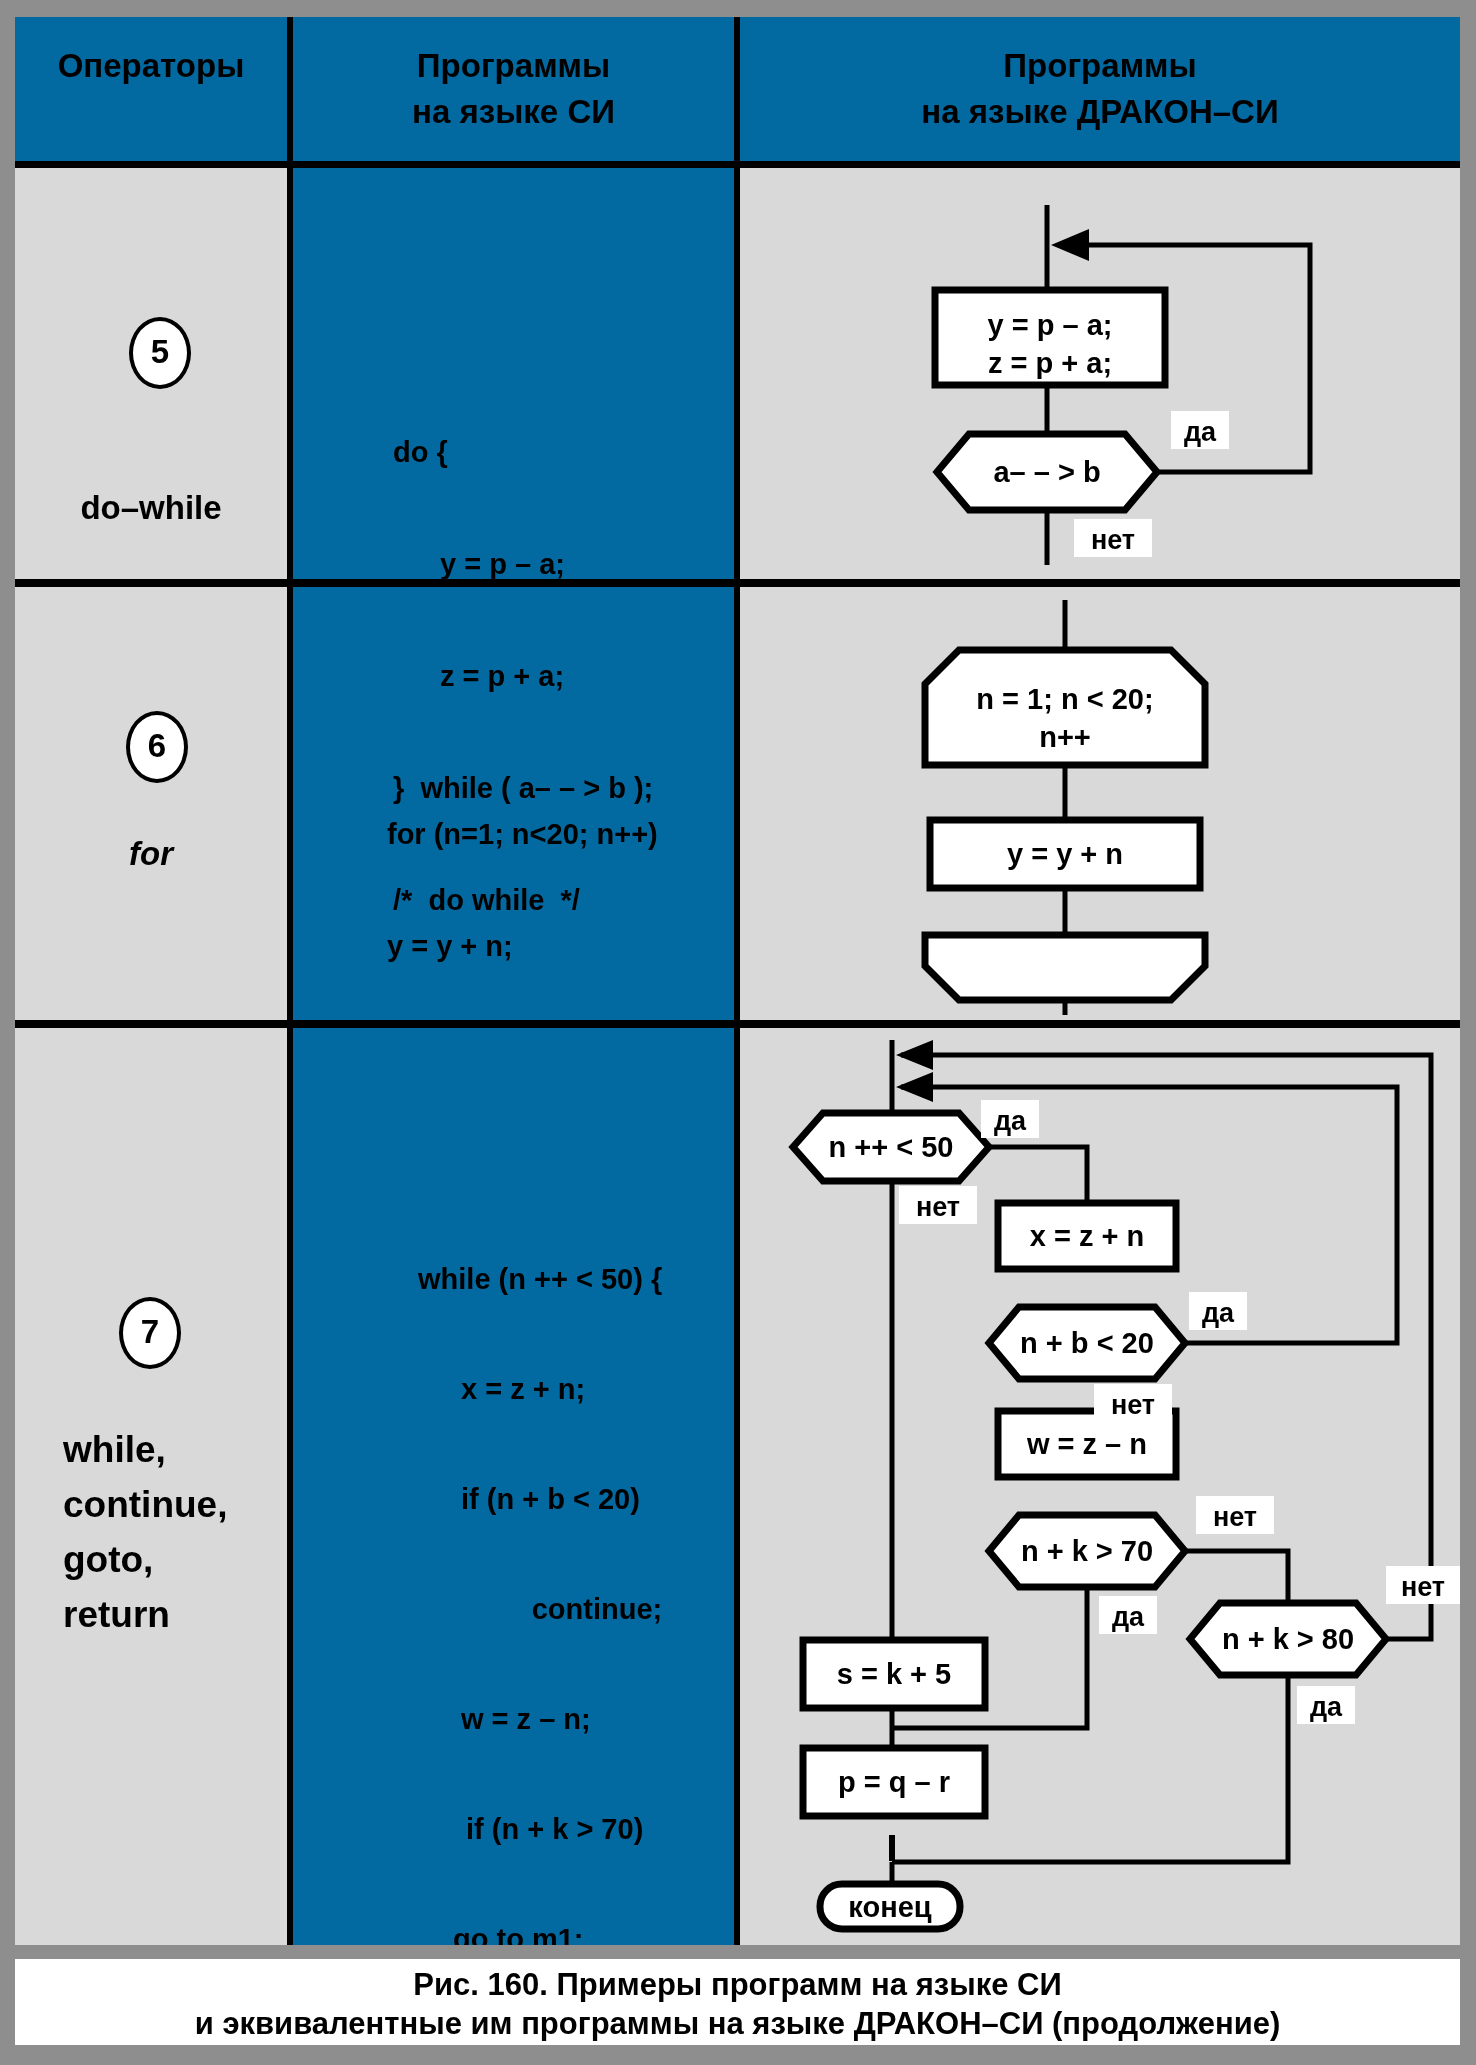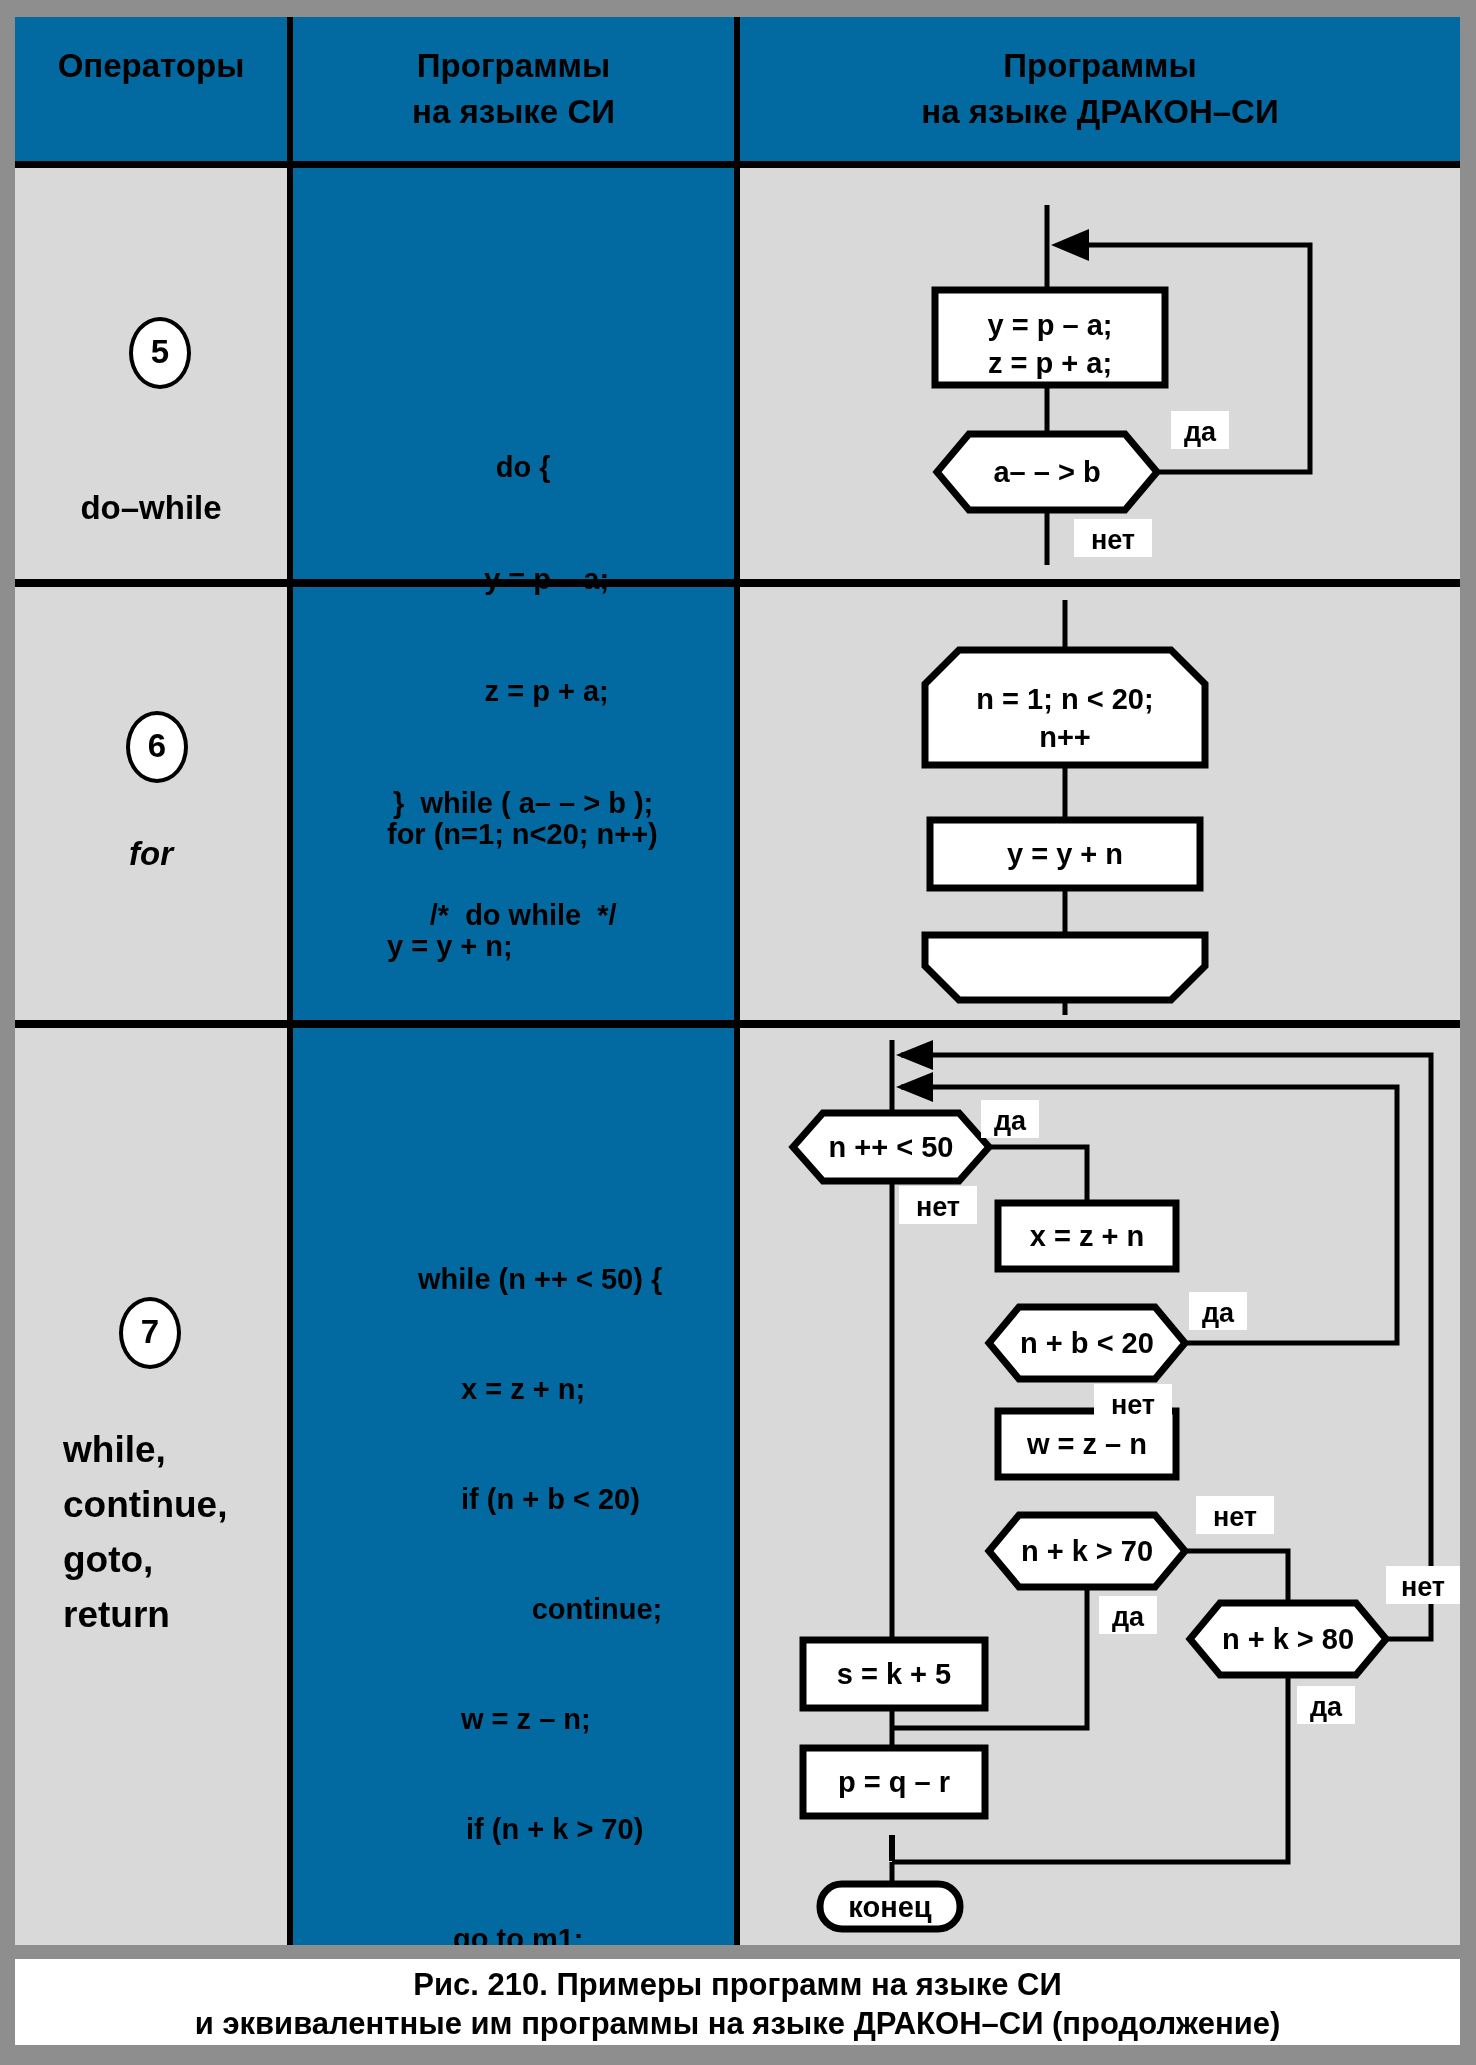--- a/index.html
+++ b/index.html
@@ -64,21 +64,21 @@
     <div>на языке СИ</div>
   </div>
   <div class="hdr" style="left:725px;width:720px;">
     <div>Программы</div>
     <div>на языке ДРАКОН–СИ</div>
   </div>
 
   <div class="circle" style="left:114px;top:300px;">5</div>
   <div class="opname" style="top:472px;">do–while</div>
 
-  <div class="code" style="left:363px;top:361px;text-align:center;">
+  <div class="code" style="left:363px;top:346px;">
     <div style="margin-left:15px;">do {</div>
     <div style="margin-left:62px;">y = p – a;</div>
     <div style="margin-left:62px;">z = p + a;</div>
     <div style="margin-left:15px;">}  while ( a– – &gt; b );</div>
     <div style="margin-left:15px;">/*  do while  */</div>
   </div>
 
   <svg style="left:726px;top:150px;" width="719" height="412" viewBox="0 0 719 412">
     <path class="wire" d="M416,305 H569 V78 H318"></path>
     <line class="wire" x1="306" y1="38" x2="306" y2="398"></line>
@@ -186,15 +186,15 @@
     <text class="lbl" x="387" y="598" text-anchor="middle">да</text>
     <rect class="lblbg" x="645" y="538" width="78" height="38"></rect>
     <text class="lbl" x="682" y="568" text-anchor="middle">нет</text>
     <rect class="lblbg" x="556" y="658" width="58" height="38"></rect>
     <text class="lbl" x="585" y="688" text-anchor="middle">да</text>
   </svg>
 
 </div>
 
 <div id="caption">
-  <div>Рис. 210. Примеры программ на языке СИ</div>
+  <div>Рис. 160. Примеры программ на языке СИ</div>
   <div>и эквивалентные им программы на языке ДРАКОН–СИ (продолжение)</div>
 </div>
 
 </body></html>

